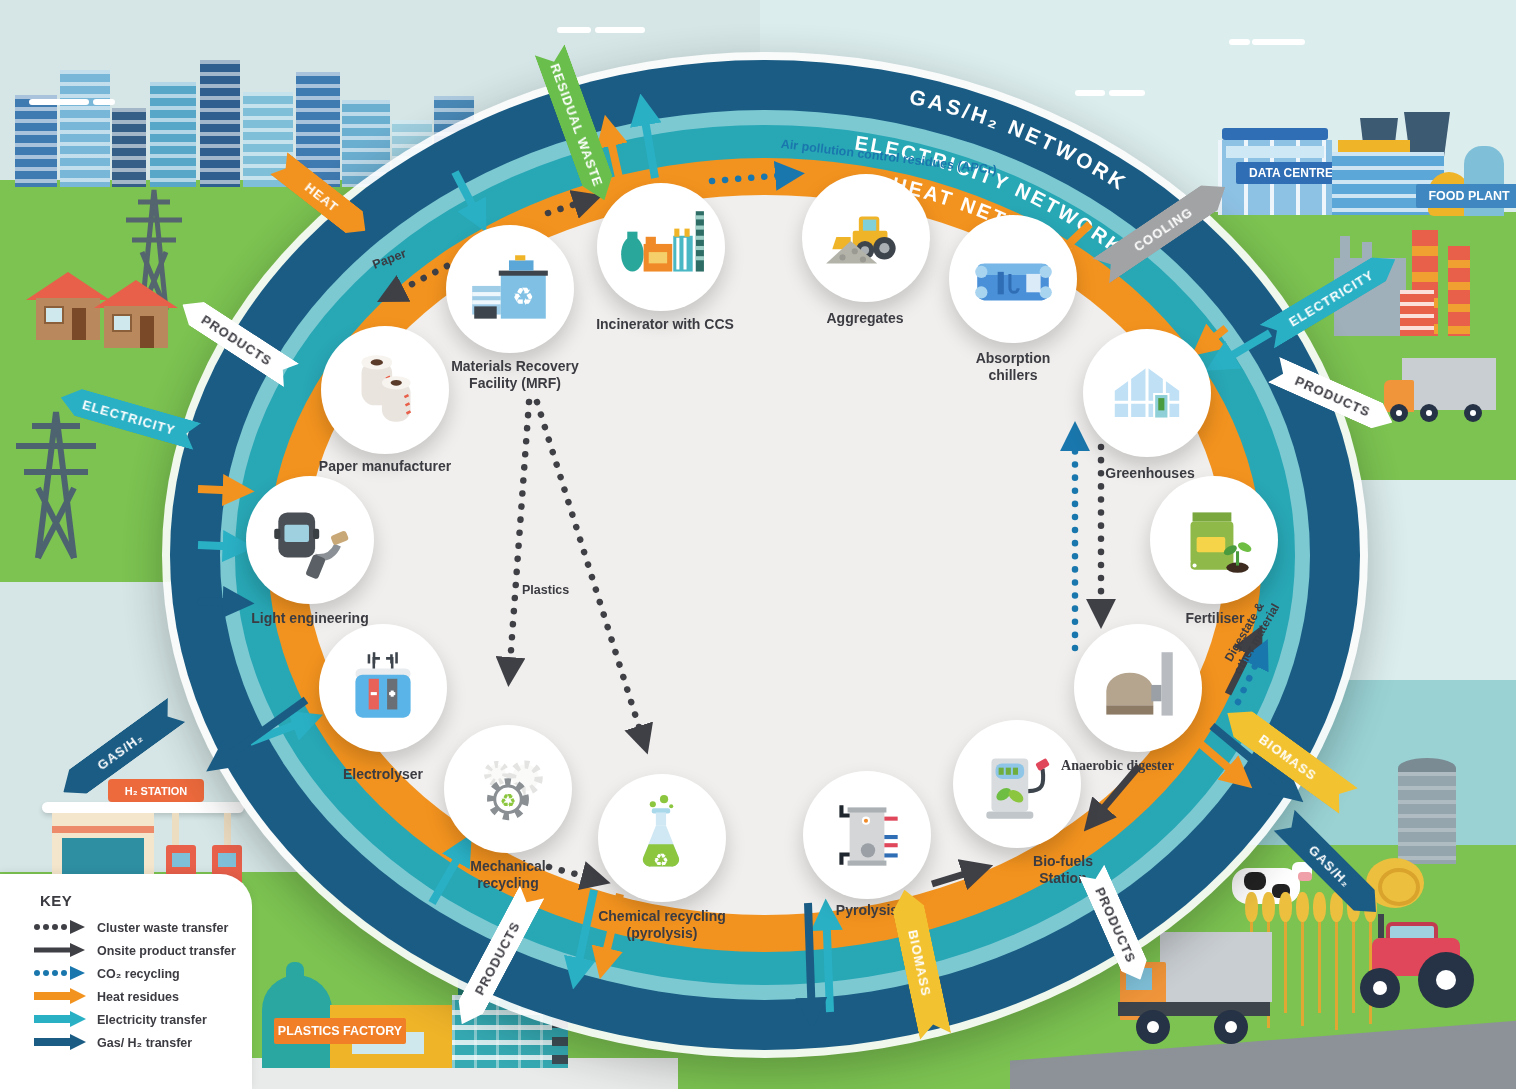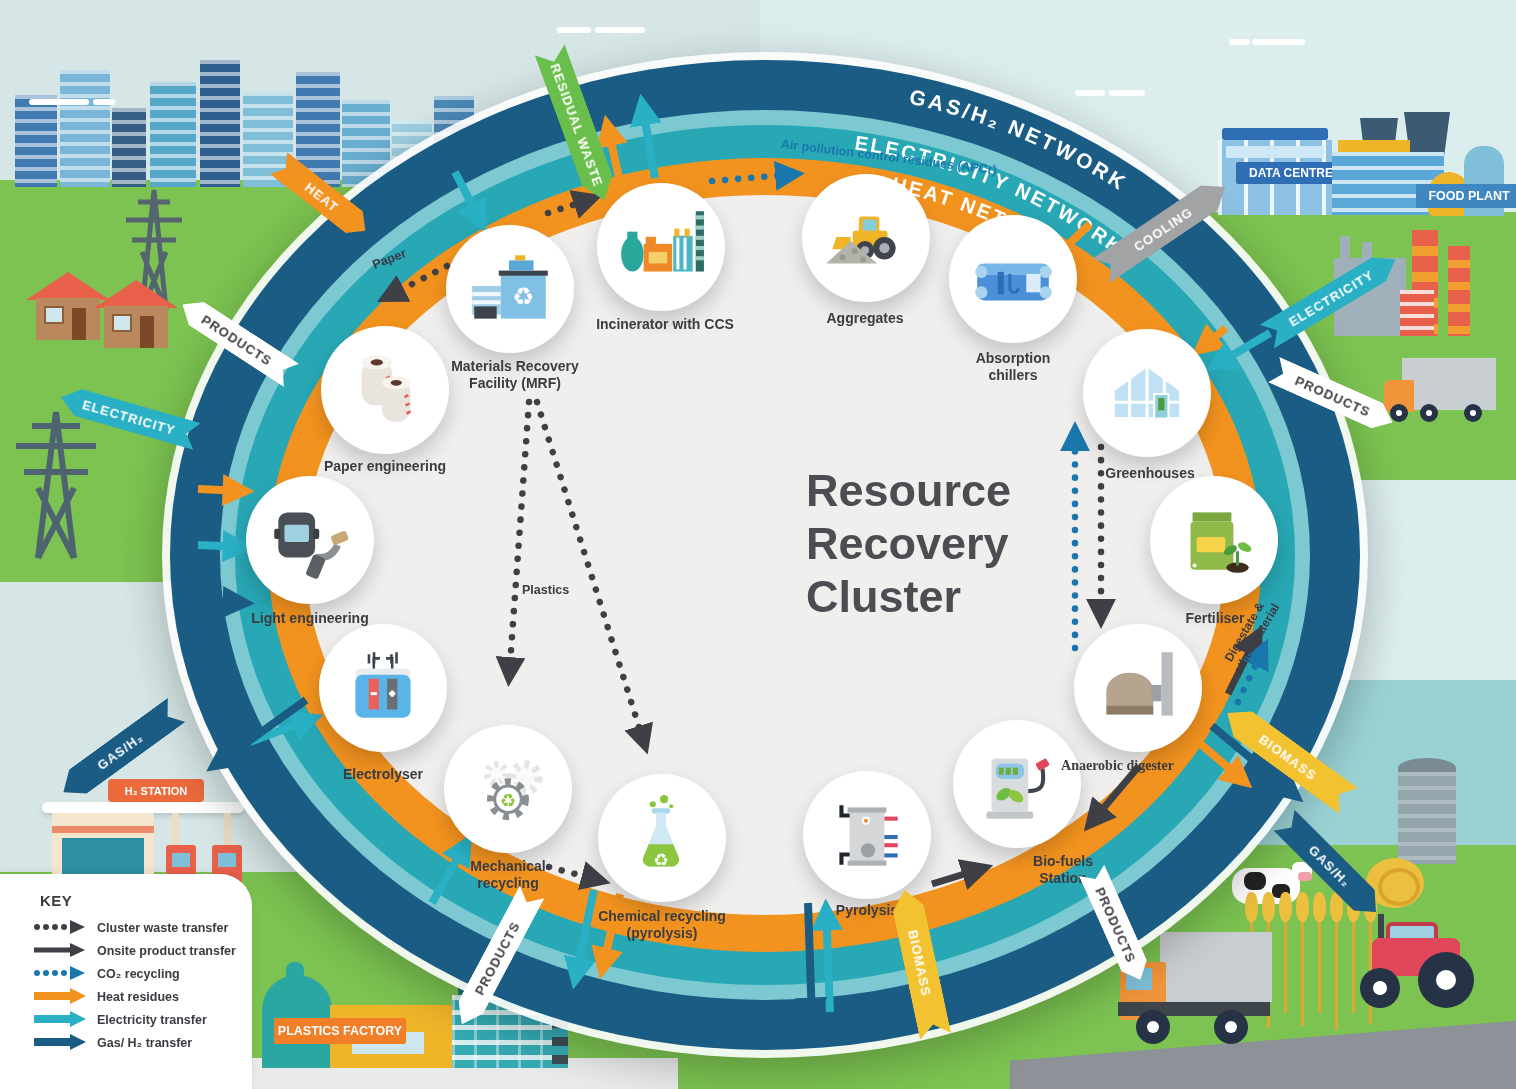--- a/index.html
+++ b/index.html
@@ -513,44 +513,41 @@
   <div class="label" style="left:958px;top:350px;width:110px;">Absorption chillers</div>
   <div class="label" style="left:1070px;top:465px;width:160px;">Greenhouses</div>
   <div class="label" style="left:1140px;top:610px;width:150px;">Fertiliser</div>
   <div class="label" style="left:1025px;top:758px;width:185px;font-family:Liberation Serif, serif;">Anaerobic digester</div>
   <div class="label" style="left:1008px;top:853px;width:110px;">Bio-fuels Station</div>
   <div class="label" style="left:812px;top:902px;width:110px;">Pyrolysis</div>
   <div class="label" style="left:577px;top:908px;width:170px;">Chemical recycling (pyrolysis)</div>
   <div class="label" style="left:448px;top:858px;width:120px;">Mechanical recycling</div>
   <div class="label" style="left:308px;top:766px;width:150px;">Electrolyser</div>
   <div class="label" style="left:235px;top:610px;width:150px;">Light engineering</div>
-  <div class="label" style="left:305px;top:458px;width:160px;">Paper engineering</div>
+  <div class="label" style="left:305px;top:458px;width:160px;">Paper manufacturer</div>
 
   <div class="flowlab" style="left:372px;top:252px;transform:rotate(-21deg);">Paper</div>
   <div class="flowlab" style="left:522px;top:583px;">Plastics</div>
   <div class="flowlab" style="left:780px;top:152px;width:250px;transform:rotate(7deg);color:#1a77ad;">Air pollution control residues (APCr)</div>
   <div class="flowlab" style="left:1203px;top:622px;width:96px;transform:rotate(-60deg);font-size:12px;text-align:center;">Digestate &amp; other material</div>
 
   <div class="banner b-green pt-r" style="left:497px;top:109px;width:160px;height:32px;transform:rotate(70deg);">RESIDUAL WASTE</div>
   <div class="banner b-orange pt-r" style="left:267px;top:183px;width:110px;height:28px;transform:rotate(38deg);">HEAT</div>
   <div class="banner b-white pt-l" style="left:172px;top:326px;width:130px;height:28px;transform:rotate(33deg);">PRODUCTS</div>
   <div class="banner b-teal pt-l" style="left:58px;top:403px;width:142px;height:28px;transform:rotate(16deg);">ELECTRICITY</div>
   <div class="banner b-navy pt-l" style="left:50px;top:736px;width:140px;height:30px;transform:rotate(-36deg);">GAS/H₂</div>
   <div class="banner b-gray pt-r" style="left:1088px;top:214px;width:150px;height:30px;transform:rotate(-34deg);">COOLING</div>
   <div class="banner b-teal pt-r" style="left:1256px;top:284px;width:150px;height:28px;transform:rotate(-31deg);">ELECTRICITY</div>
   <div class="banner b-white pt-r" style="left:1268px;top:382px;width:130px;height:28px;transform:rotate(24deg);">PRODUCTS</div>
   <div class="banner b-yellow pt-l" style="left:1213px;top:741px;width:150px;height:32px;transform:rotate(36deg);">BIOMASS</div>
   <div class="banner b-navy pt-r" style="left:1265px;top:851px;width:130px;height:30px;transform:rotate(45deg);">GAS/H₂</div>
   <div class="banner b-white pt-r" style="left:1056px;top:911px;width:120px;height:28px;transform:rotate(66deg);">PRODUCTS</div>
   <div class="banner b-yellow pt-l" style="left:845px;top:947px;width:150px;height:32px;transform:rotate(78deg);">BIOMASS</div>
   <div class="banner b-white pt-l" style="left:422px;top:944px;width:150px;height:28px;transform:rotate(-62deg);">PRODUCTS</div>
 
-  <div class="title">Resource
-Recovery
-Cluster</div>
 
   <div class="key">
     <h4>KEY</h4>
     <div class="krow">
       <svg>
           <circle cx="5" cy="8" r="3" fill="#3f3f46"></circle>
           <circle cx="14" cy="8" r="3" fill="#3f3f46"></circle>
           <circle cx="23" cy="8" r="3" fill="#3f3f46"></circle>
           <circle cx="32" cy="8" r="3" fill="#3f3f46"></circle>
           <polygon points="38,1 53,8 38,15" fill="#3f3f46"></polygon>

